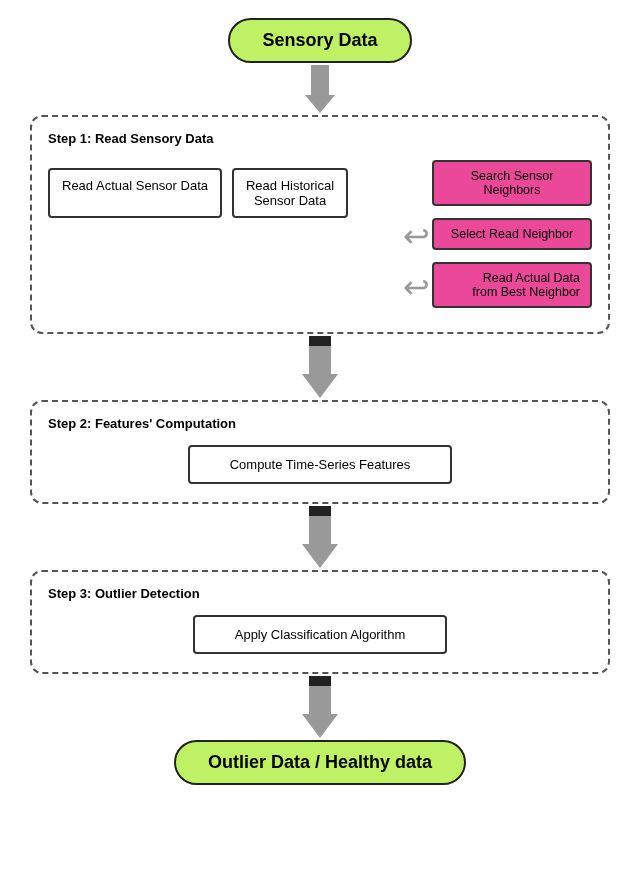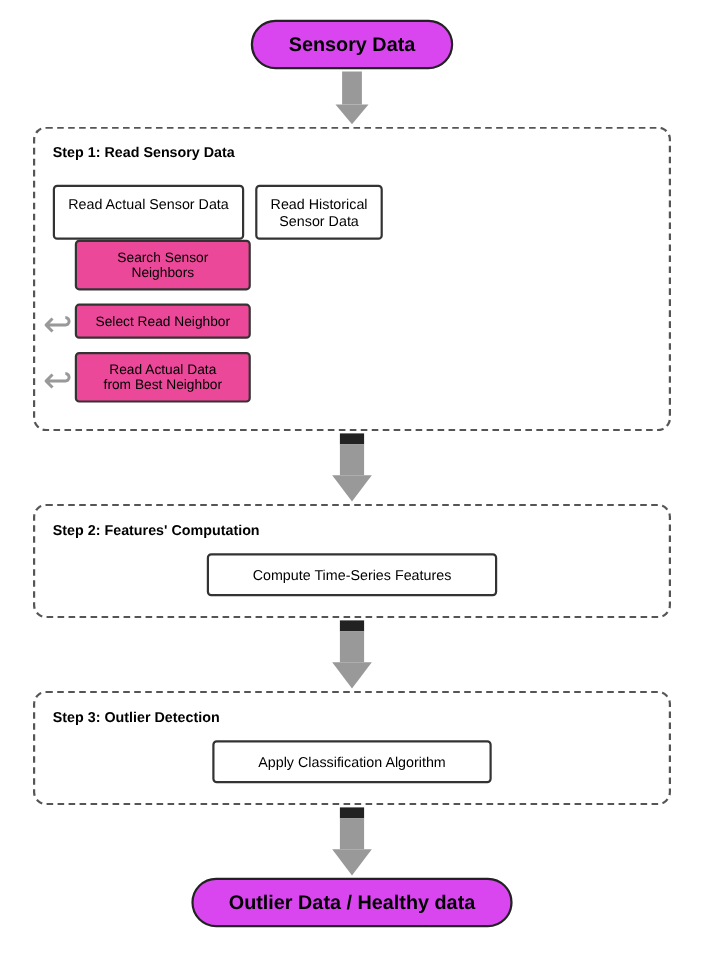--- a/index.html
+++ b/index.html
@@ -15,21 +15,21 @@
       padding: 18px 30px 18px 30px;
     }
 
     
     .pill {
       border: 2.5px solid #222;
       border-radius: 30px;
       padding: 10px 32px;
       font-size: 18px;
       font-weight: bold;
-      background: #d946ef;
+      background: #bef264;
       white-space: nowrap;
     }
 
     
     .step-box {
       border: 2.5px dashed #555;
       border-radius: 12px;
       width: 100%;
       padding: 14px 16px 18px 16px;
       background: #fff;
@@ -48,21 +48,22 @@
       border-radius: 4px;
       padding: 8px 12px;
       font-size: 13px;
       text-align: center;
       background: #fff;
     }
 
     
     .step1-content {
       display: flex;
-      flex-direction: column;
+      flex-direction: row;
+      gap: 10px;
       align-items: flex-start;
     }
 
     .step1-left {
       display: flex;
       flex-direction: row;
       gap: 10px;
       flex: 1;
       padding-top: 8px;
     }
@@ -175,21 +176,21 @@
 Neighbors</div>
       </div>
 
       <div style="display:flex;align-items:center;margin-bottom:6px;justify-content:flex-end;">
         <div style="font-size:32px;color:#999;margin-right:2px;line-height:0.8;transform:scaleX(-1);">↪</div>
         <div class="neighbor-box">Select Read Neighbor</div>
       </div>
 
       <div style="display:flex;align-items:center;justify-content:flex-end;">
         <div style="font-size:32px;color:#999;margin-right:2px;line-height:0.8;transform:scaleX(-1);">↪</div>
-        <div class="neighbor-box" style="white-space:pre-line;">Read Actual Data
+        <div class="neighbor-box" style="white-space:pre-line;text-align:right;">Read Actual Data
 from Best Neighbor</div>
       </div>
     </div>
   </div>
 </div>
 
 <div class="arrow-big">
   <div class="top-bar"></div>
   <div class="shaft"></div>
   <div class="head"></div>

